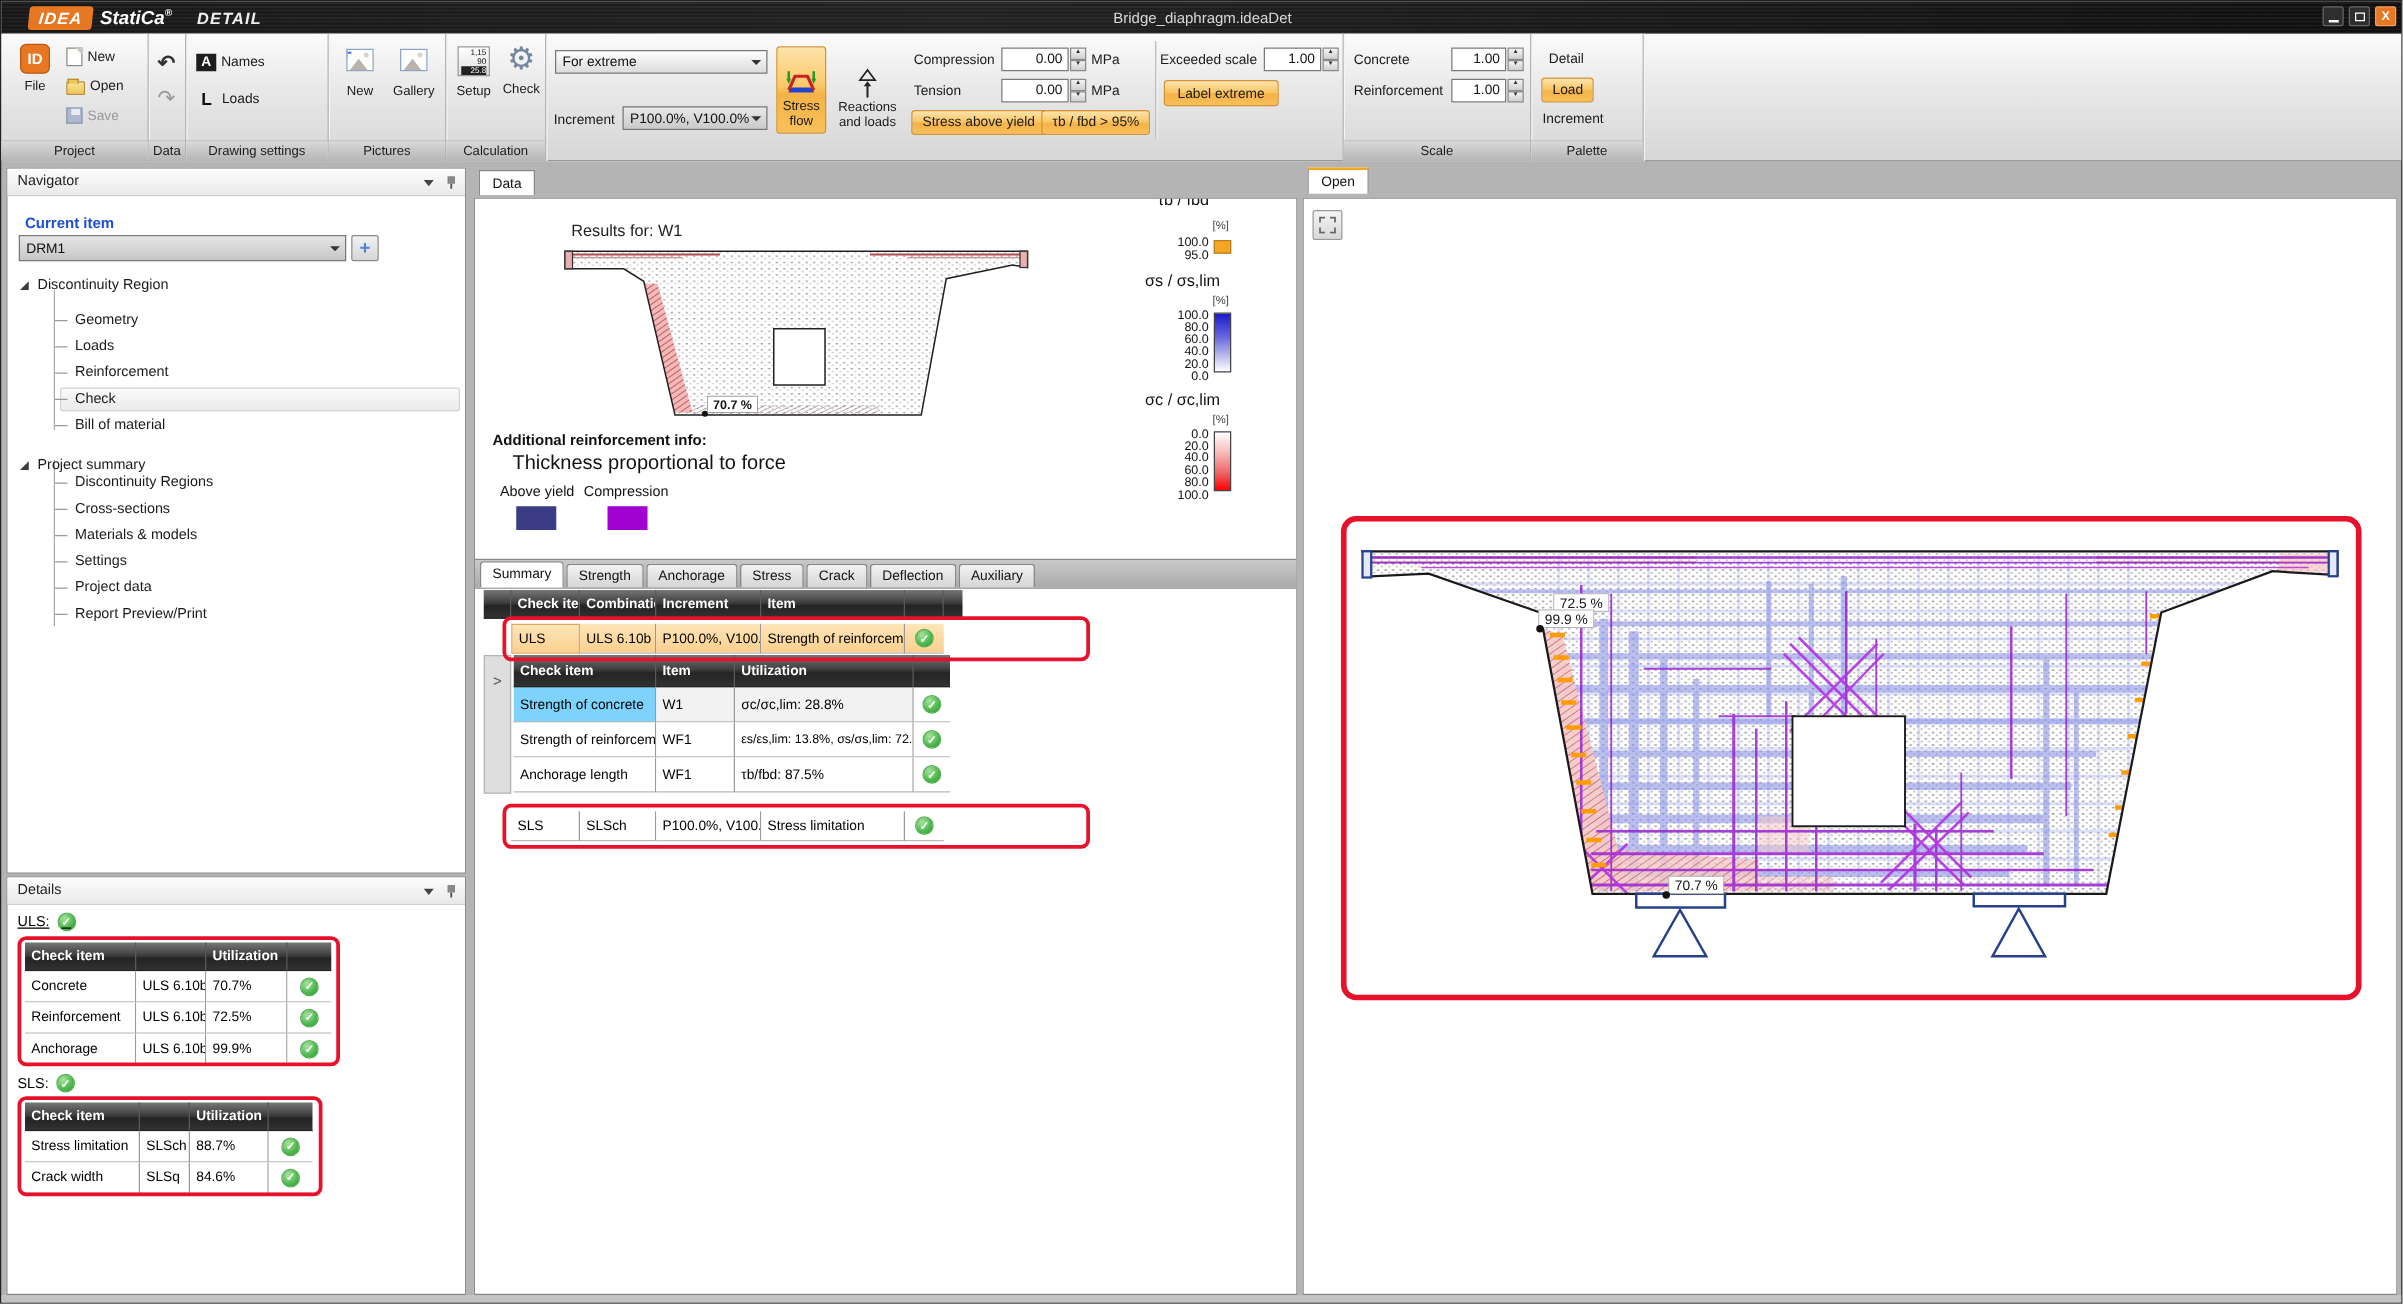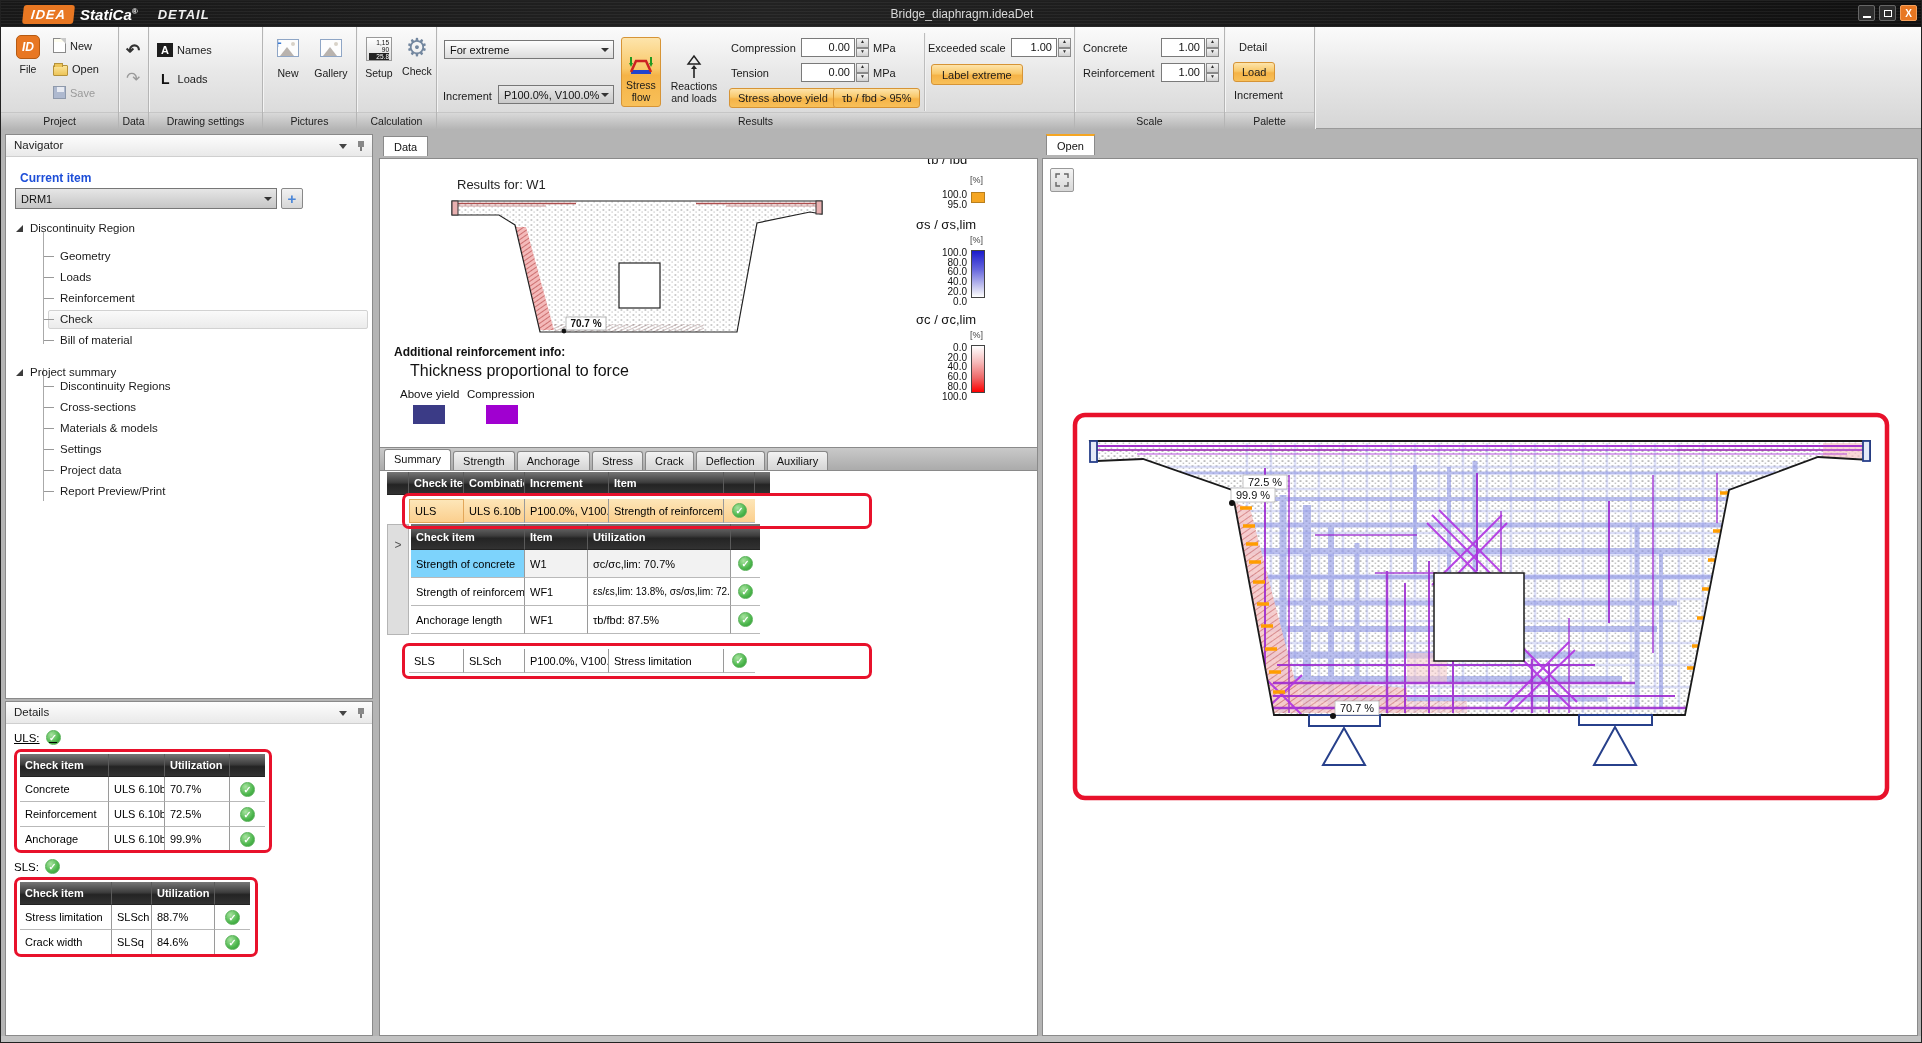--- a/index.html
+++ b/index.html
@@ -119,21 +119,21 @@
           <div class="glyph-max"></div>
         </div>
       <div class="winbtn close">X</div>
     </div>
   </div>
 
   <div class="ribbon">
 
     <div class="rgroup" style="left:0;width:118px;">
       <div class="bigbtn" style="left:10px;top:8px;width:34px;">
-        <span style="display:inline-block;background:#e87722;color:#fff;font-weight:bold;font-style:italic;font-size:12px;padding:4px 5px;border-radius:5px;border:1px solid #b55a12;text-align:center;">ID</span>
+        <span style="display:inline-block;background:#e87722;color:#fff;font-weight:bold;font-size:12px;padding:4px 5px;border-radius:5px;border:1px solid #b55a12;text-align:center;">ID</span>
         <span style="margin-top:4px;">File</span>
       </div>
       <div class="smallbtn" style="left:52px;top:11px;">
           <span class="icon-page"></span>
           <span>New</span>
         </div>
       <div class="smallbtn" style="left:52px;top:35px;">
           <span class="icon-folder"></span>
           <span>Open</span>
         </div>
@@ -255,21 +255,20 @@
       <div style="position:absolute;left:487px;top:6px;bottom:18px;width:1px;background:#bdbdbd;box-shadow:1px 0 0 #f2f2f2;"></div>
       <div class="rtext" style="left:491px;top:15px;">Exceeded scale</div>
       <div class="numfield" style="left:574px;top:11px;width:46px;height:19px;">1.00</div>
       <div class="spin" style="left:621px;top:11px;height:19px;">
           <div>▲</div>
           <div>▼</div>
         </div>
       <div class="smallbtn obtn" style="left:494px;top:37px;height:21px;padding:0 10px;">
           <span>Label extreme</span>
         </div>
-      <div class="rlabel">Results</div>
     </div>
 
     <div class="rgroup" style="left:1074px;width:150px;">
       <div class="rtext" style="left:8px;top:15px;">Concrete</div>
       <div class="numfield" style="left:86px;top:11px;width:44px;height:19px;">1.00</div>
       <div class="spin" style="left:131px;top:11px;height:19px;">
           <div>▲</div>
           <div>▼</div>
         </div>
       <div class="rtext" style="left:8px;top:40px;">Reinforcement</div>
@@ -566,21 +565,21 @@
     <div style="position:absolute;left:31px;top:365px;">
       <div class="trow thead" style="height:26px;">
         <div class="tcell" style="width:114px;">Check item</div>
         <div class="tcell" style="width:63px;">Item</div>
         <div class="tcell" style="width:143px;">Utilization</div>
         <div class="tcell" style="width:29px;border-right:none;"></div>
       </div>
       <div class="trow" style="height:28px;">
         <div class="tcell" style="width:114px;background:#7dd3fc;">Strength of concrete</div>
         <div class="tcell" style="width:63px;background:#f2f2f2;">W1</div>
-        <div class="tcell" style="width:143px;background:#f2f2f2;">σc/σc,lim: 70.7%</div>
+        <div class="tcell" style="width:143px;background:#f2f2f2;">σc/σc,lim: 28.8%</div>
         <div class="tcell" style="width:29px;border-right:none;justify-content:center;">
             <span class="chk-green">✓</span>
           </div>
       </div>
       <div class="trow" style="height:28px;">
         <div class="tcell" style="width:114px;">Strength of reinforcement</div>
         <div class="tcell" style="width:63px;">WF1</div>
         <div class="tcell" style="width:143px;font-size:10px;">εs/εs,lim: 13.8%, σs/σs,lim: 72.5%</div>
         <div class="tcell" style="width:29px;border-right:none;justify-content:center;">
             <span class="chk-green">✓</span>

